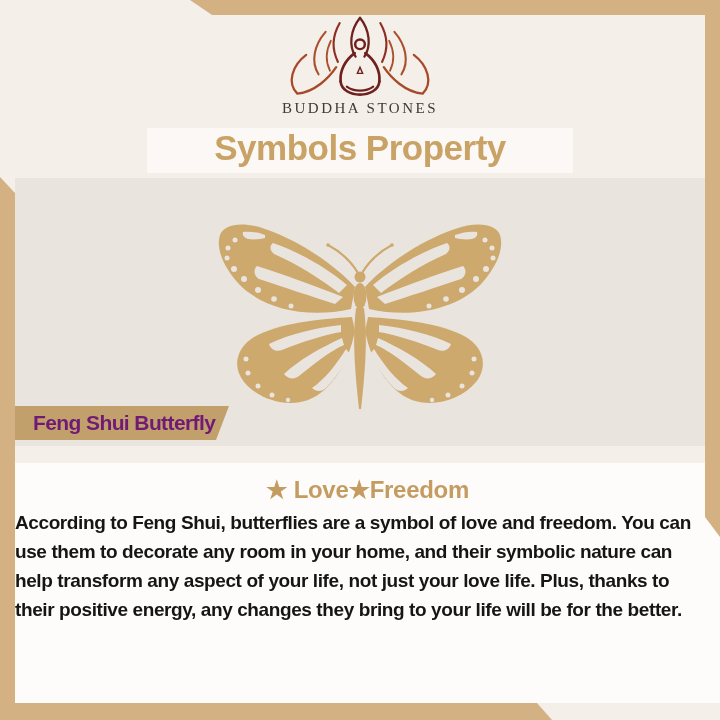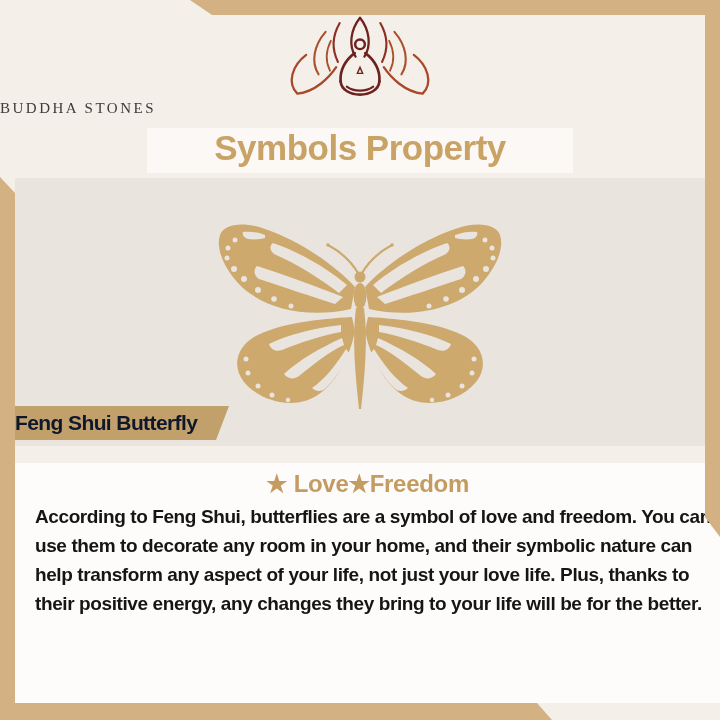--- a/index.html
+++ b/index.html
@@ -13,39 +13,39 @@
   .rib-top{left:0;top:0;width:720px;height:15px;
     clip-path:polygon(190px 0,100% 0,100% 100%,212px 100%);}
   .rib-right{left:705px;top:0;width:15px;height:537px;
     clip-path:polygon(0 0,100% 0,100% 100%,0 517px);}
   .rib-left{left:0;top:177px;width:15px;height:543px;
     clip-path:polygon(0 0,100% 16px,100% 100%,0 100%);}
   .rib-bottom{left:0;top:703px;width:552px;height:17px;
     clip-path:polygon(0 0,537px 0,100% 100%,0 100%);}
   
   .logo{left:285px;top:16px;width:150px;height:83px;}
-  .brand-name{left:0;top:100px;width:720px;
+  .brand-name{left:0;top:100px;width:720px;text-align:center;
     font-family:"Liberation Serif",serif;font-size:15px;letter-spacing:2.5px;
     color:#3d3a38;font-weight:400;}
   .title-band{left:147px;top:128px;width:426px;height:45px;background:#fbf8f5;
     display:flex;align-items:flex-start;justify-content:center;}
   .title-band span{font-size:35px;font-weight:700;color:#c9a265;letter-spacing:-0.5px;}
   
   .showcase{left:15px;top:178px;width:705px;height:268px;background:#eae4df;}
   .butterfly{left:215px;top:223px;width:290px;height:190px;}
   .label-ribbon{left:15px;top:406px;width:214px;height:34px;background:#c2a06c;
     clip-path:polygon(0 0,100% 0,calc(100% - 13px) 100%,0 100%);
     display:flex;align-items:center;z-index:7;}
-  .label-ribbon span{color:#0f172a;font-weight:700;font-size:21px;
-    letter-spacing:-0.6px;padding-left:0;}
+  .label-ribbon span{color:#701a75;font-weight:700;font-size:21px;
+    letter-spacing:-0.6px;padding-left:18px;}
   
   .details{left:15px;top:463px;width:705px;height:240px;background:#fdfcfb;}
-  .tagline{margin-top:7px;text-align:center;font-size:24px;font-weight:700;
+  .tagline{margin-top:13px;text-align:center;font-size:24px;font-weight:700;
     color:#c49c61;letter-spacing:-0.3px;}
-  .description{margin:4px 8px 0 20px;font-size:19px;line-height:29px;
+  .description{margin:4px 8px 0 0;font-size:19px;line-height:29px;
     font-weight:700;color:#151515;letter-spacing:-0.4px;}
 </style>
 </head>
 <body>
 
 <div class="canvas">
 
   <div class="abs rib rib-top"></div>
   <div class="abs rib rib-right"></div>
   <div class="abs rib rib-left"></div>

